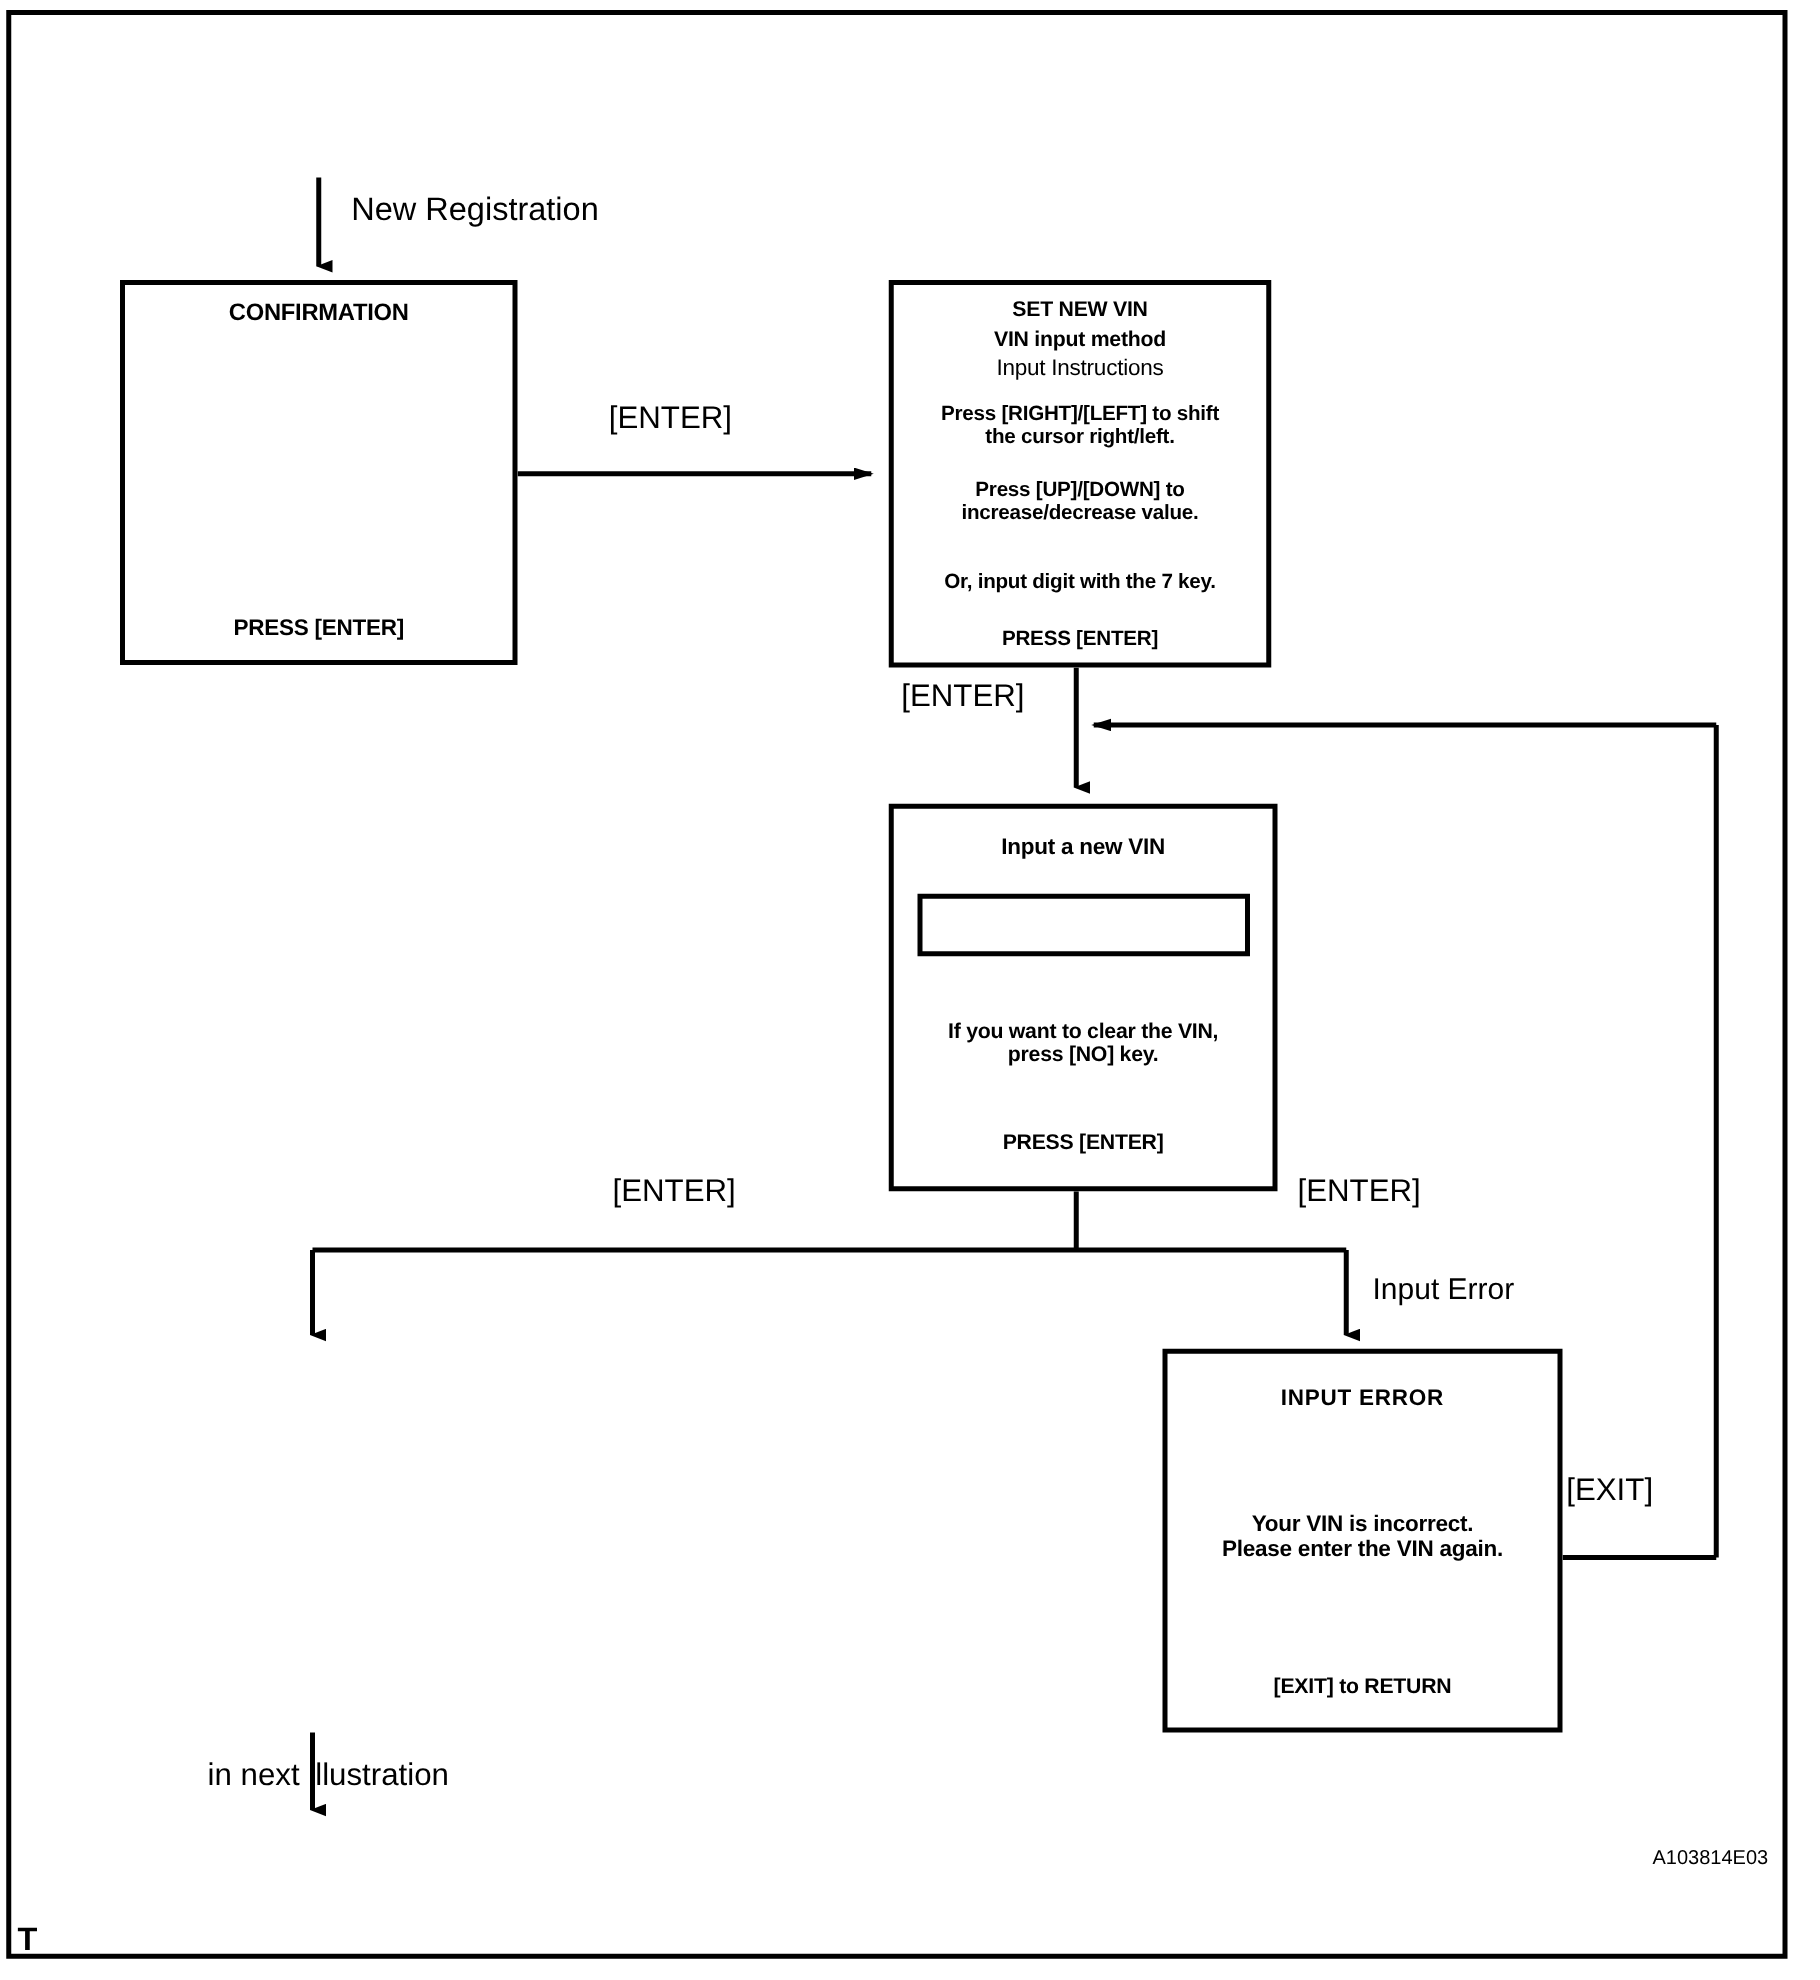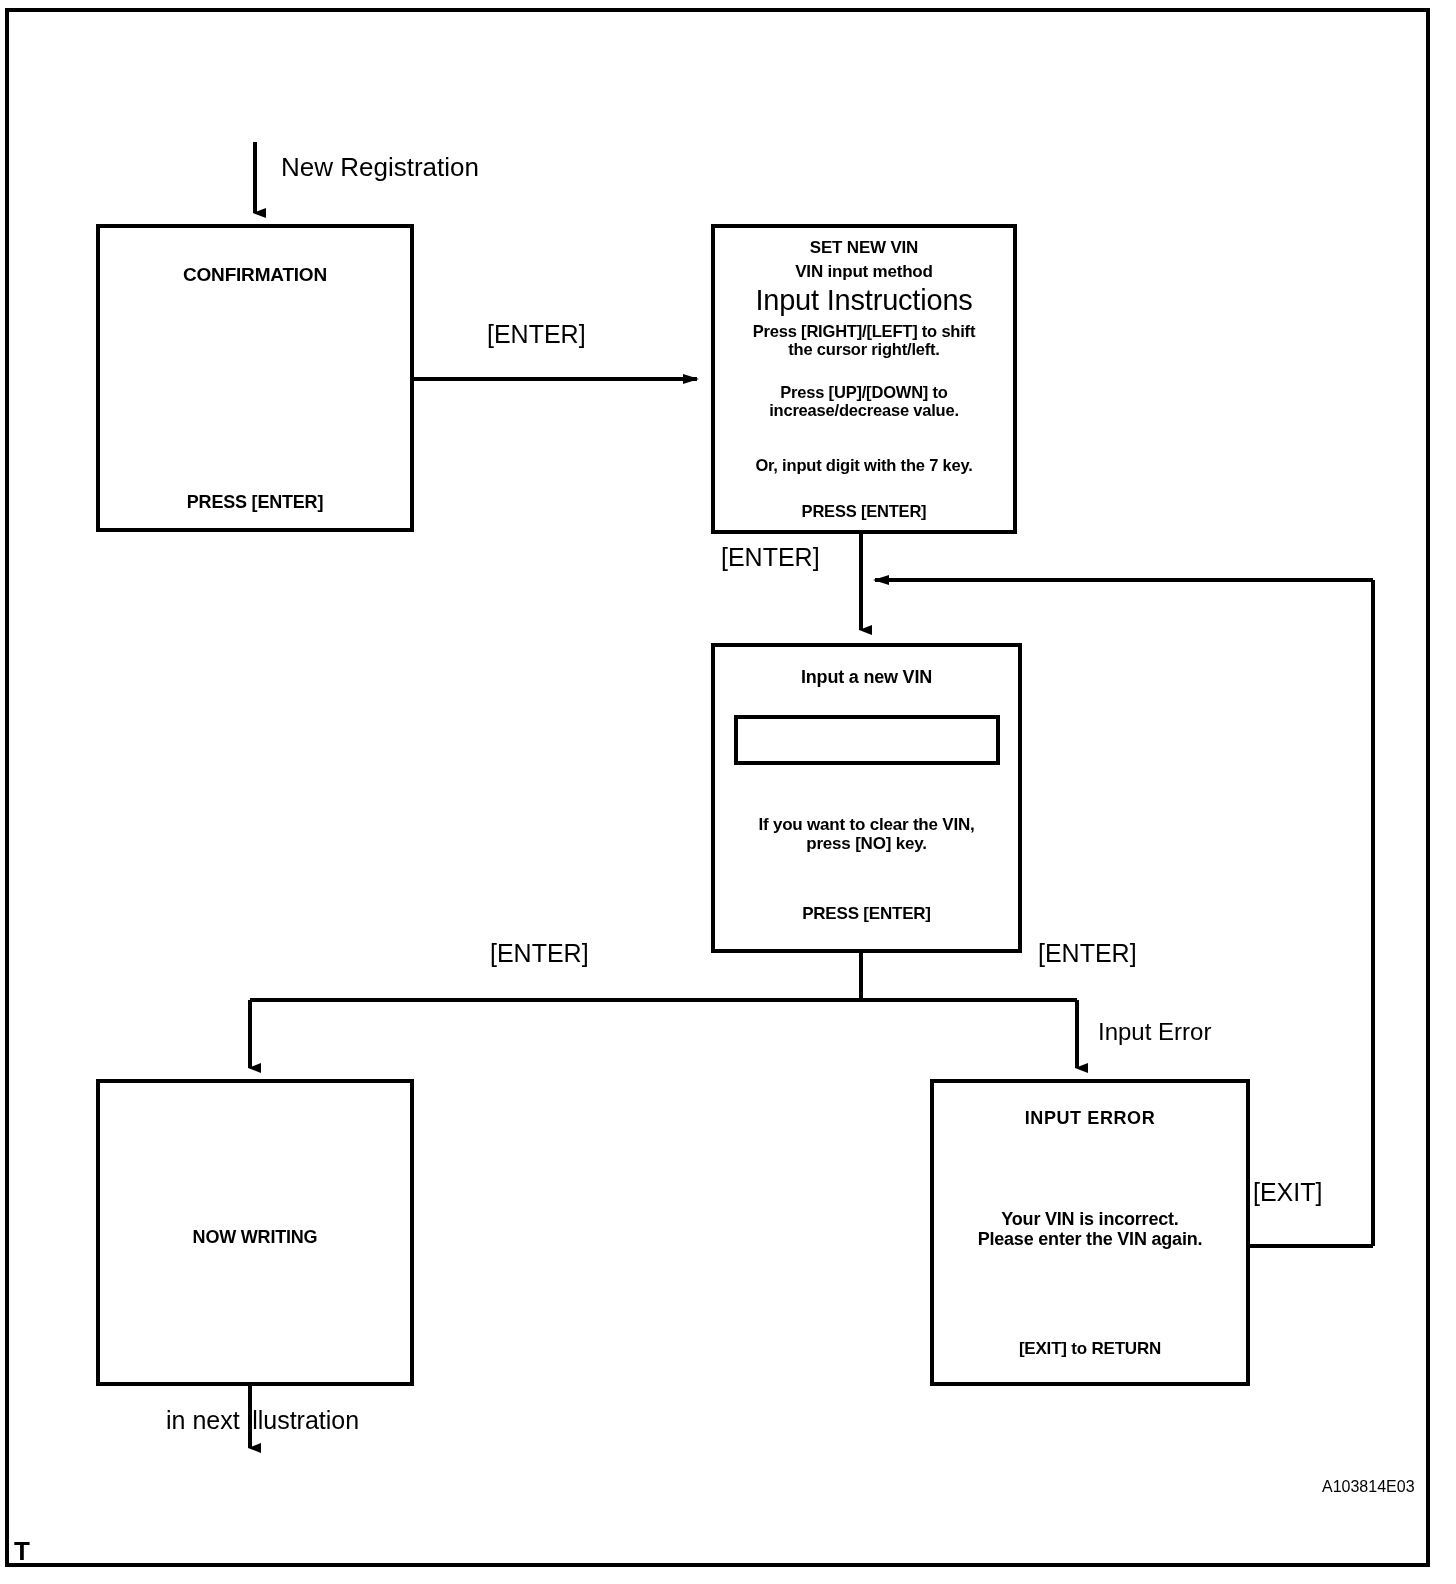--- a/index.html
+++ b/index.html
@@ -56,39 +56,38 @@
     white-space: nowrap;
   }
 
   
   #box-confirmation {
     left: 96px; top: 224px; width: 318px; height: 308px;
   }
   #box-confirmation .title {
     position: absolute; top: 12px; left: 0; right: 0;
     font-size: 19px;
-    margin-top: 24px;
   }
   #box-confirmation .body {
     position: absolute; top: 90px; left: 0; right: 0;
     font-size: 18px;
   }
   #box-confirmation .footer {
     position: absolute; bottom: 16px; left: 0; right: 0;
     font-size: 18px;
   }
 
   
   #box-setnewvin {
     left: 711px; top: 224px; width: 306px; height: 310px;
   }
   #box-setnewvin .t1 { position:absolute; top: 10px; left:0; right:0; font-size: 17px; }
   #box-setnewvin .t2 { position:absolute; top: 34px; left:0; right:0; font-size: 17px; text-align: center; }
   #box-setnewvin .t3 {
-    position:absolute; top: 56px; left:0; right:0; font-size: 29px;
+    position:absolute; top: 56px; left:0; right:0; font-size: 18px;
     font-weight: normal;
   }
   #box-setnewvin .t4 { position:absolute; top: 94px; left:2px; right:2px; font-size: 16.5px; }
   #box-setnewvin .t5 { position:absolute; top: 155px; left:2px; right:2px; font-size: 16.5px; }
   #box-setnewvin .t6 { position:absolute; top: 228px; left:2px; right:2px; font-size: 16.5px; }
   #box-setnewvin .t7 { position:absolute; bottom: 10px; left:0; right:0; font-size: 16.5px; }
 
   
   #box-inputvin {
     left: 711px; top: 643px; width: 311px; height: 310px;
@@ -214,23 +213,20 @@
   <div class="screen-box" id="box-inputvin">
     <div class="bold-txt title">Input a new VIN</div>
     <div class="vin-field"></div>
     <div class="bold-txt hint">
       <div>If you want to clear the VIN,</div>
       <div>press [NO] key.</div>
     </div>
     <div class="bold-txt footer">PRESS [ENTER]</div>
   </div>
 
-  <div class="screen-box" id="box-nowwriting">
-    <div class="bold-txt title">NOW WRITING</div>
-  </div>
 
   <div class="screen-box" id="box-inputerror">
     <div class="bold-txt title">INPUT  ERROR</div>
     <div class="bold-txt body">
       <div>Your VIN is incorrect.</div>
       <div>Please enter the VIN again.</div>
     </div>
     <div class="bold-txt footer">[EXIT] to RETURN</div>
   </div>
 

